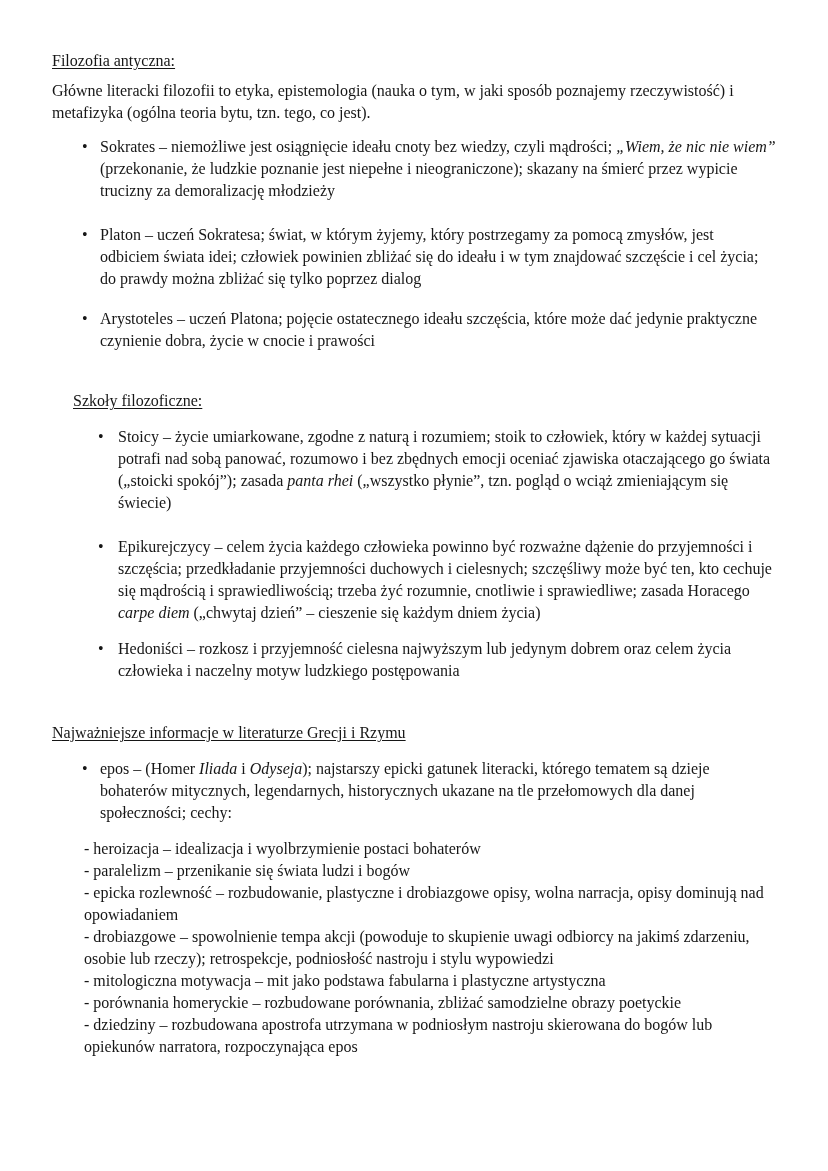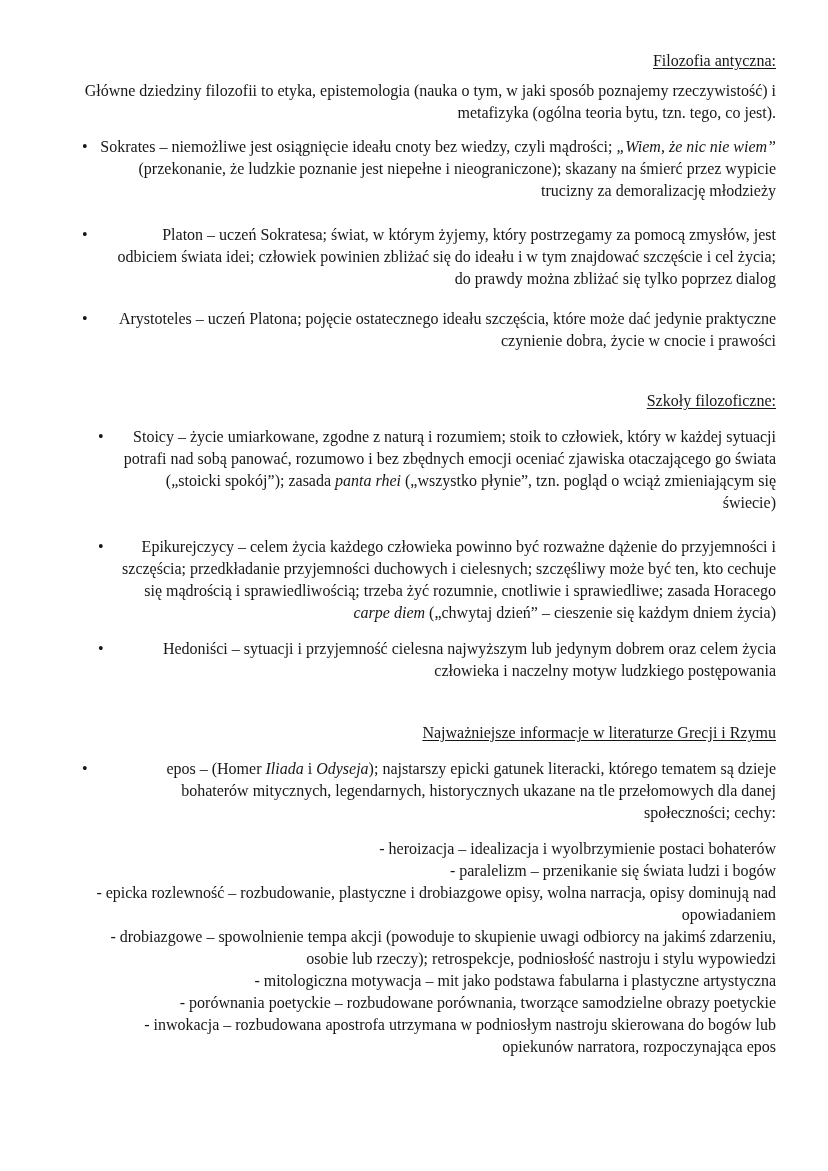--- a/index.html
+++ b/index.html
@@ -7,21 +7,21 @@
     width: 828px;
     height: 1171px;
     background: #ffffff;
     color: #161616;
     font-family: "Liberation Serif", "DejaVu Serif", serif;
     font-size: 16px;
     line-height: 22px;
     box-sizing: border-box;
     padding: 50px 52px 0 52px;
     overflow: hidden;
-    text-align: right;
+    text-align: left;
   }
   .block { position: relative; }
   .b { font-weight: normal; }
   .i { font-style: italic; }
   .heading { text-decoration: underline; text-underline-offset: 2px; }
   .heading.ind { margin-left: 21px; }
   .bullet1 { margin-left: 48px; }
   .bullet2 { margin-left: 66px; }
   .sub { margin-left: 32px; }
   .marker { position: absolute; top: 0; }
@@ -34,31 +34,31 @@
   .g22 { margin-top: 22px; }
   .g40 { margin-top: 40px; }
   .g42 { margin-top: 38px; text-decoration: underline; }
 </style>
 </head>
 <body>
 
 <div class="page">
   <div>
       <div class="block heading"><span class="">Filozofia antyczna:</span></div>
-      <div class="block para g8"><span class="">Główne dziedziny filozofii to </span><span class="b ">etyka, epistemologia</span><span class=""> (nauka o tym, w jaki sposób poznajemy rzeczywistość) i </span><span class="b ">metafizyka</span><span class=""> (ogólna teoria bytu, tzn. tego, co jest).</span></div>
+      <div class="block para g8"><span class="">Główne literacki filozofii to </span><span class="b ">etyka, epistemologia</span><span class=""> (nauka o tym, w jaki sposób poznajemy rzeczywistość) i </span><span class="b ">metafizyka</span><span class=""> (ogólna teoria bytu, tzn. tego, co jest).</span></div>
       <div class="block bullet1 g12"><span class="marker">•</span><span class="b ">Sokrates</span><span class=""> – niemożliwe jest osiągnięcie ideału cnoty bez wiedzy, czyli mądrości; </span><span class="b i">„Wiem, że nic nie wiem”</span><span class=""> (przekonanie, że ludzkie poznanie jest niepełne i nieograniczone); skazany na śmierć przez wypicie trucizny za demoralizację młodzieży</span></div>
       <div class="block bullet1 g22"><span class="marker">•</span><span class="b ">Platon</span><span class=""> – uczeń Sokratesa; świat, w którym żyjemy, który postrzegamy za pomocą zmysłów, jest odbiciem świata idei; człowiek powinien zbliżać się do ideału i w tym znajdować szczęście i cel życia; do prawdy można zbliżać się tylko poprzez dialog</span></div>
       <div class="block bullet1 g18"><span class="marker">•</span><span class="b ">Arystoteles</span><span class=""> – uczeń Platona; pojęcie ostatecznego ideału szczęścia, które może dać jedynie praktyczne czynienie dobra, życie w cnocie i prawości</span></div>
       <div class="block heading g42 ind"><span class="">Szkoły filozoficzne:</span></div>
       <div class="block bullet2 g14"><span class="marker">•</span><span class="b ">Stoicy</span><span class=""> – życie umiarkowane, zgodne z naturą i rozumiem; stoik to człowiek, który w każdej sytuacji potrafi nad sobą panować, </span><span class="b ">rozumowo i bez zbędnych emocji</span><span class=""> oceniać zjawiska otaczającego go świata („stoicki spokój”); zasada </span><span class="i">panta rhei</span><span class=""> („wszystko płynie”, tzn. pogląd o wciąż zmieniającym się świecie)</span></div>
       <div class="block bullet2 g22"><span class="marker">•</span><span class="b ">Epikurejczycy</span><span class=""> – celem życia każdego człowieka powinno być rozważne dążenie do </span><span class="b ">przyjemności i szczęścia</span><span class="">; przedkładanie przyjemności duchowych i cielesnych; szczęśliwy może być ten, kto cechuje się </span><span class="b ">mądrością i sprawiedliwością</span><span class="">; trzeba żyć </span><span class="b ">rozumnie, cnotliwie i sprawiedliwe</span><span class="">; zasada Horacego </span><span class="b i">carpe diem</span><span class=""> („chwytaj dzień” – cieszenie się każdym dniem życia)</span></div>
-      <div class="block bullet2 g14"><span class="marker">•</span><span class="b ">Hedoniści</span><span class=""> – </span><span class="b ">sytuacji</span><span class=""> i przyjemność cielesna najwyższym lub jedynym dobrem oraz celem życia człowieka i naczelny motyw ludzkiego postępowania</span></div>
+      <div class="block bullet2 g14"><span class="marker">•</span><span class="b ">Hedoniści</span><span class=""> – </span><span class="b ">rozkosz</span><span class=""> i przyjemność cielesna najwyższym lub jedynym dobrem oraz celem życia człowieka i naczelny motyw ludzkiego postępowania</span></div>
       <div class="block heading g40"><span class="">Najważniejsze informacje w literaturze Grecji i Rzymu</span></div>
       <div class="block bullet1 g14"><span class="marker">•</span><span class="b ">epos</span><span class=""> – (Homer </span><span class="i">Iliada</span><span class=""> i </span><span class="i">Odyseja</span><span class="">); najstarszy epicki gatunek literacki, którego tematem są dzieje bohaterów mitycznych, legendarnych, historycznych ukazane na tle przełomowych dla danej społeczności; cechy:</span></div>
       <div class="block sub g14"><span class="">- </span><span class="b ">heroizacja</span><span class=""> – idealizacja i wyolbrzymienie postaci bohaterów</span></div>
       <div class="block sub"><span class="">- </span><span class="b ">paralelizm</span><span class=""> – przenikanie się świata ludzi i bogów</span></div>
       <div class="block sub"><span class="">- </span><span class="b ">epicka rozlewność</span><span class=""> – rozbudowanie, plastyczne i drobiazgowe opisy, wolna narracja, opisy dominują nad opowiadaniem</span></div>
       <div class="block sub"><span class="">- </span><span class="b ">drobiazgowe</span><span class=""> – spowolnienie tempa akcji (powoduje to skupienie uwagi odbiorcy na jakimś zdarzeniu, osobie lub rzeczy); retrospekcje, podniosłość nastroju i stylu wypowiedzi</span></div>
       <div class="block sub"><span class="">- </span><span class="b ">mitologiczna motywacja</span><span class=""> – mit jako podstawa fabularna i plastyczne artystyczna</span></div>
-      <div class="block sub"><span class="">- </span><span class="b ">porównania poetyckie</span><span class=""> – rozbudowane porównania, tworzące samodzielne obrazy poetyckie</span></div>
-      <div class="block sub"><span class="">- </span><span class="b ">inwokacja</span><span class=""> – rozbudowana apostrofa utrzymana w podniosłym nastroju skierowana do bogów lub opiekunów narratora, rozpoczynająca epos</span></div>
+      <div class="block sub"><span class="">- </span><span class="b ">porównania homeryckie</span><span class=""> – rozbudowane porównania, zbliżać samodzielne obrazy poetyckie</span></div>
+      <div class="block sub"><span class="">- </span><span class="b ">dziedziny</span><span class=""> – rozbudowana apostrofa utrzymana w podniosłym nastroju skierowana do bogów lub opiekunów narratora, rozpoczynająca epos</span></div>
     </div>
 </div>
 
 </body></html>

